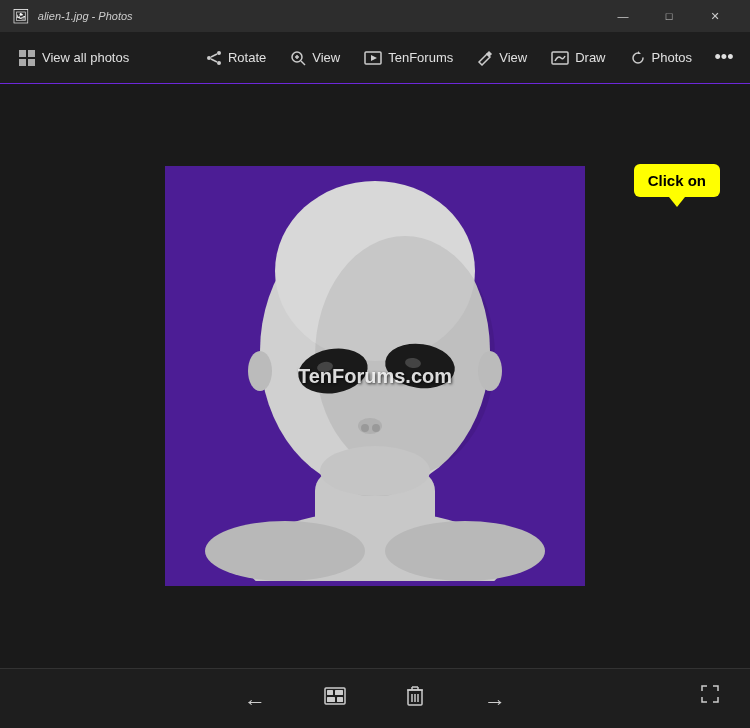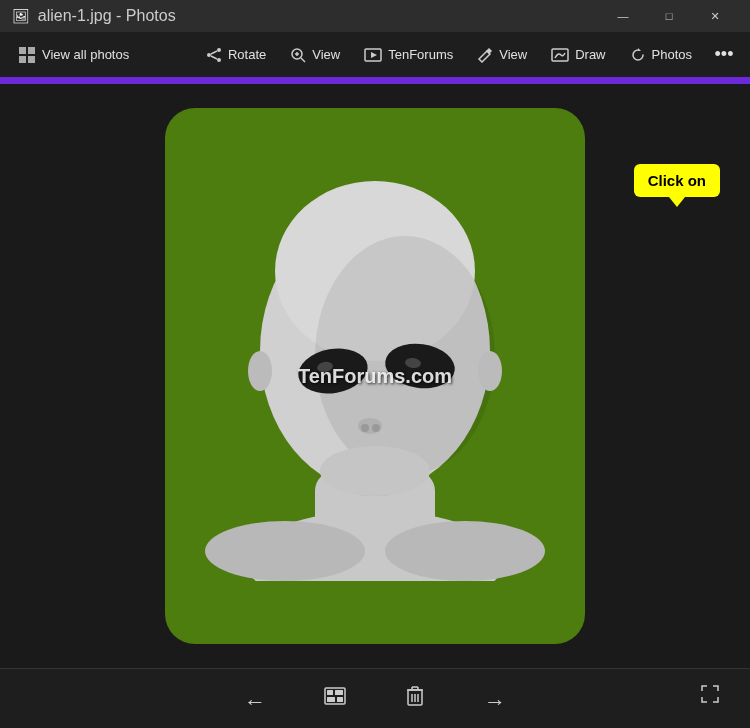--- a/index.html
+++ b/index.html
@@ -21,22 +21,23 @@
       padding: 0 12px;
       justify-content: space-between;
       user-select: none;
     }
     .title-bar-left {
       display: flex;
       align-items: center;
       gap: 8px;
     }
     .title-bar-title {
-      font-size: 16px;
+      font-size: 11px;
       color: #ccc;
+      font-style: italic;
     }
     .title-bar-controls {
       display: flex;
       gap: 0;
     }
     .title-bar-btn {
       width: 46px;
       height: 32px;
       display: flex;
       align-items: center;
@@ -49,21 +50,21 @@
     }
 
     
     .toolbar {
       background: #1e1e1e;
       height: 52px;
       display: flex;
       align-items: center;
       padding: 0 8px;
       gap: 4px;
-      border-bottom: 7px solid #6d28d9;
+      border-bottom: 1px solid #6d28d9;
     }
     .toolbar-btn {
       display: flex;
       align-items: center;
       gap: 6px;
       padding: 6px 10px;
       border-radius: 4px;
       cursor: pointer;
       font-size: 13px;
       color: #e0e0e0;
@@ -96,29 +97,28 @@
       background: #1a1a1a;
       height: calc(728px - 32px - 52px - 60px);
       display: flex;
       align-items: center;
       justify-content: center;
       position: relative;
     }
 
     
     .image-container {
-      background: #4d7c0f;
+      background: #4c1d95;
       width: 420px;
-      height: 536px;
+      height: 420px;
       display: flex;
       align-items: center;
       justify-content: center;
       position: relative;
       overflow: hidden;
-      border-radius: 30px;
     }
 
     
     .alien-image {
       width: 100%;
       height: 100%;
       display: flex;
       align-items: center;
       justify-content: center;
       position: relative;

